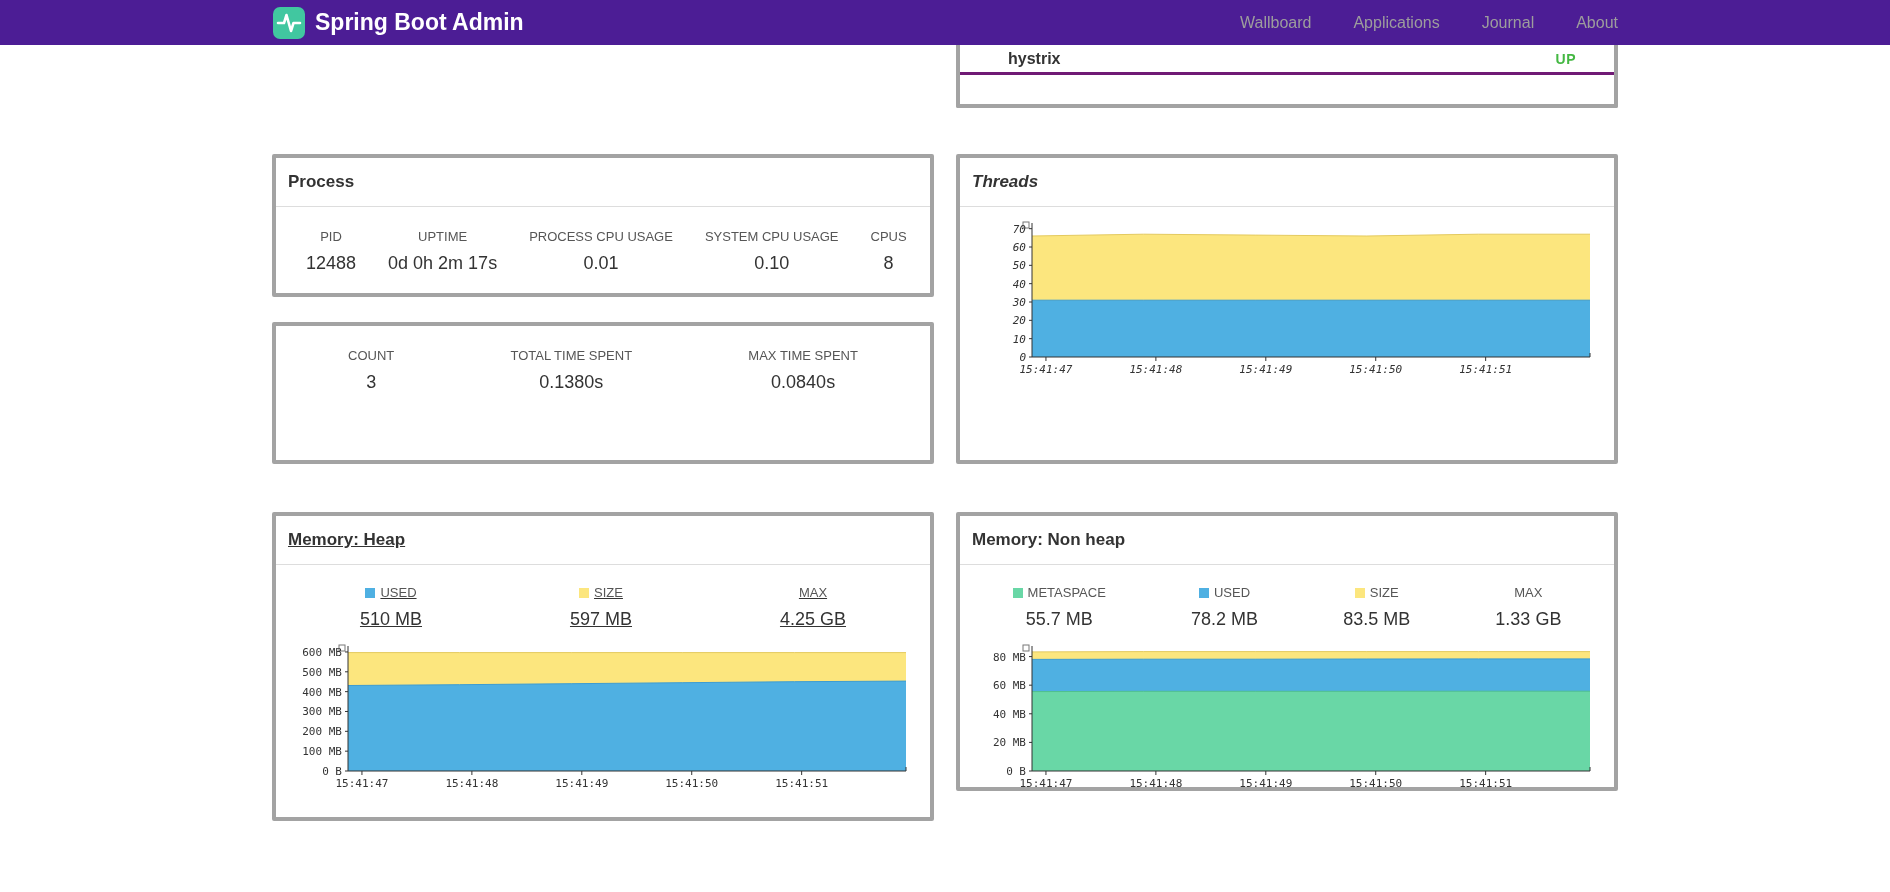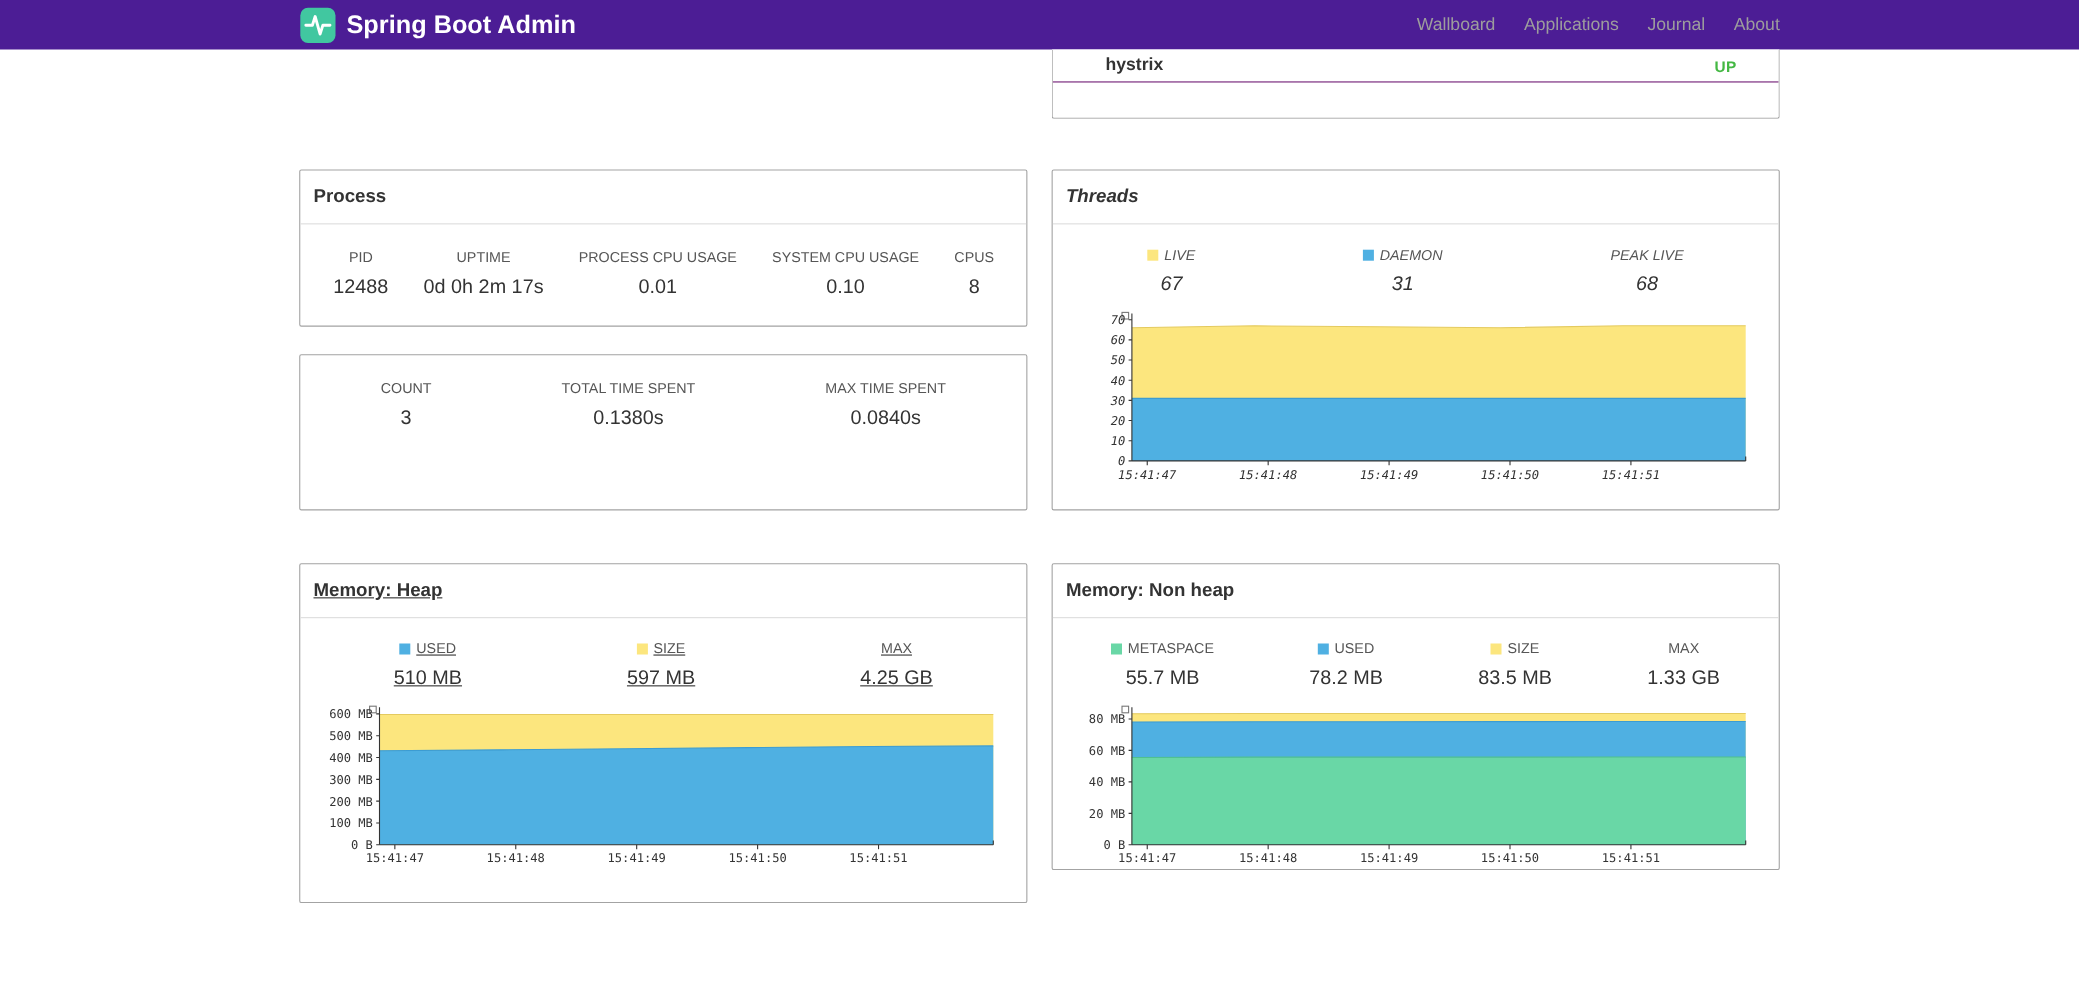--- a/index.html
+++ b/index.html
@@ -4,42 +4,42 @@
 <style>
   * { box-sizing: border-box; }
   html,body { margin:0; padding:0; background:#fff; }
   .page { width:1890px; height:892px; background:#fff; font-family:"Liberation Sans", sans-serif; color:#333; position:relative; overflow:hidden; }
 
   
   .navbar { height:45px; background:#4c1d95; }
   .navbar-inner { width:1346px; height:100%; margin:0 auto; display:flex; align-items:center; }
   .brand { display:flex; align-items:center; gap:9px; font-size:23px; font-weight:bold; color:#ffffff; text-decoration:none; cursor:pointer; white-space:nowrap; }
   .brand svg { display:block; }
-  .nav-links { margin-left:auto; display:flex; align-items:flex-start; }
+  .nav-links { margin-left:auto; display:flex; align-items:flex-start;gap:16px; }
   .nav-link { color:#9d9d9d; font-size:16px; padding:0 13px; text-decoration:none; cursor:pointer; white-space:nowrap; }
   .nav-link:last-child { padding-right:0; }
 
   
   .container { width:1346px; margin:0 auto; display:grid; grid-template-columns:662px 662px; column-gap:22px; align-items:start; }
   .col { min-width:0; }
 
   
-  .panel { background:#fff; border:1px solid #a3a3a3; border-radius:2px; overflow:hidden; }
+  .panel { background:#fff; border:4px solid #a3a3a3; border-radius:2px; overflow:hidden; }
   .cut-top { border-top:none; border-radius:0 0 2px 2px; }
   .panel-title { margin:0; padding:14px 12px; font-size:17px; font-weight:bold; color:#333; border-bottom:1px solid #ddd; line-height:20px; }
 
   .p-health  { height:63px; }
   .p-process { margin-top:109px; height:143px; }
   .p-gc      { margin-top:25px;  height:142px; }
   .p-heap    { margin-top:48px;  height:309px;text-decoration:underline; }
   .p-threads { margin-top:46px;  height:310px;font-style:italic; }
   .p-nonheap { margin-top:48px;  height:279px; }
 
   
-  .health-row { height:30px; display:flex; align-items:center; justify-content:space-between; padding:0 38px 0 48px; border-bottom:1px solid #701a75; cursor:pointer; }
+  .health-row { height:30px; display:flex; align-items:center; justify-content:space-between; padding:0 38px 0 48px; border-bottom:3px solid #701a75; cursor:pointer; }
   .health-name { font-size:16px; font-weight:bold; color:#333; }
   .health-status { font-size:14px; font-weight:bold; letter-spacing:0.5px; }
 
   
   .stats { display:flex; justify-content:space-around; text-align:center; padding:22px 30px 0;gap:32px; }
   .stat-label { font-size:13px; color:#565656; white-space:nowrap; }
   .stat-value { font-size:18px; color:#333; margin-top:9px; white-space:nowrap; }
 
   
   .metrics { display:flex; justify-content:space-around; text-align:center; padding:20px 10px 0; }
@@ -189,42 +189,20 @@
 
       <section class="panel p-health cut-top">
         <div class="health-row">
           <span class="health-name">hystrix</span>
           <span class="health-status" style="color: rgb(68, 184, 67);">UP</span>
         </div>
       </section>
 
       <section class="panel p-threads">
         <h2 class="panel-title">Threads</h2>
-        <div class="metrics">
-            <div class="metric">
-              <div class="metric-label">
-                <span class="swatch" style="background: rgb(252, 230, 126);"></span>
-                <span>LIVE</span>
-              </div>
-              <div class="metric-value">67</div>
-            </div>
-            <div class="metric">
-              <div class="metric-label">
-                <span class="swatch" style="background: rgb(79, 176, 226);"></span>
-                <span>DAEMON</span>
-              </div>
-              <div class="metric-value">31</div>
-            </div>
-            <div class="metric">
-              <div class="metric-label">
-                <span>PEAK LIVE</span>
-              </div>
-              <div class="metric-value">68</div>
-            </div>
-          </div>
         <div class="chart-wrap">
           <svg class="chart" width="660" height="160">
               <path d="M72.0,17.0 L183.6,15.2 L295.2,16.1 L406.8,17.0 L518.4,15.2 L630.0,15.2 L630,138 L72,138 Z" fill="#fce67e" stroke="none"></path>
               <path d="M72.0,17.0 L183.6,15.2 L295.2,16.1 L406.8,17.0 L518.4,15.2 L630.0,15.2 " fill="none" stroke="#e4ca5f" stroke-width="1"></path>
               <path d="M72.0,81.2 L183.6,81.2 L295.2,81.2 L406.8,81.2 L518.4,81.2 L630.0,81.2 L630,138 L72,138 Z" fill="#4fb0e2" stroke="none"></path>
               <path d="M72.0,81.2 L183.6,81.2 L295.2,81.2 L406.8,81.2 L518.4,81.2 L630.0,81.2 " fill="none" stroke="#3c9cd2" stroke-width="1"></path>
               <line x1="72" y1="4" x2="72" y2="138" stroke="#333" stroke-width="1"></line>
               <line x1="72" y1="138" x2="630" y2="138" stroke="#333" stroke-width="1"></line>
               <line x1="630" y1="134" x2="630" y2="138" stroke="#333" stroke-width="1"></line>
               <rect x="63" y="3" width="6" height="6" fill="none" stroke="#777" stroke-width="1"></rect>

